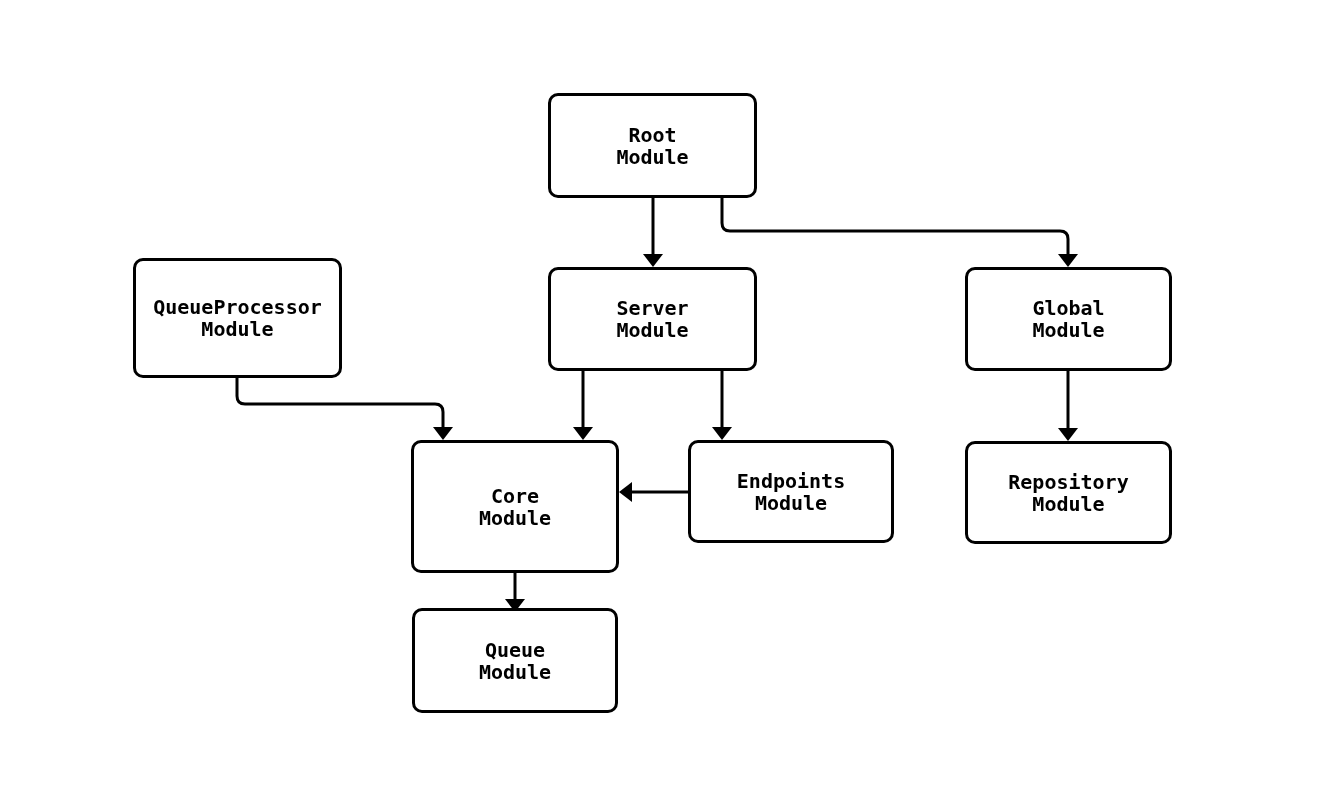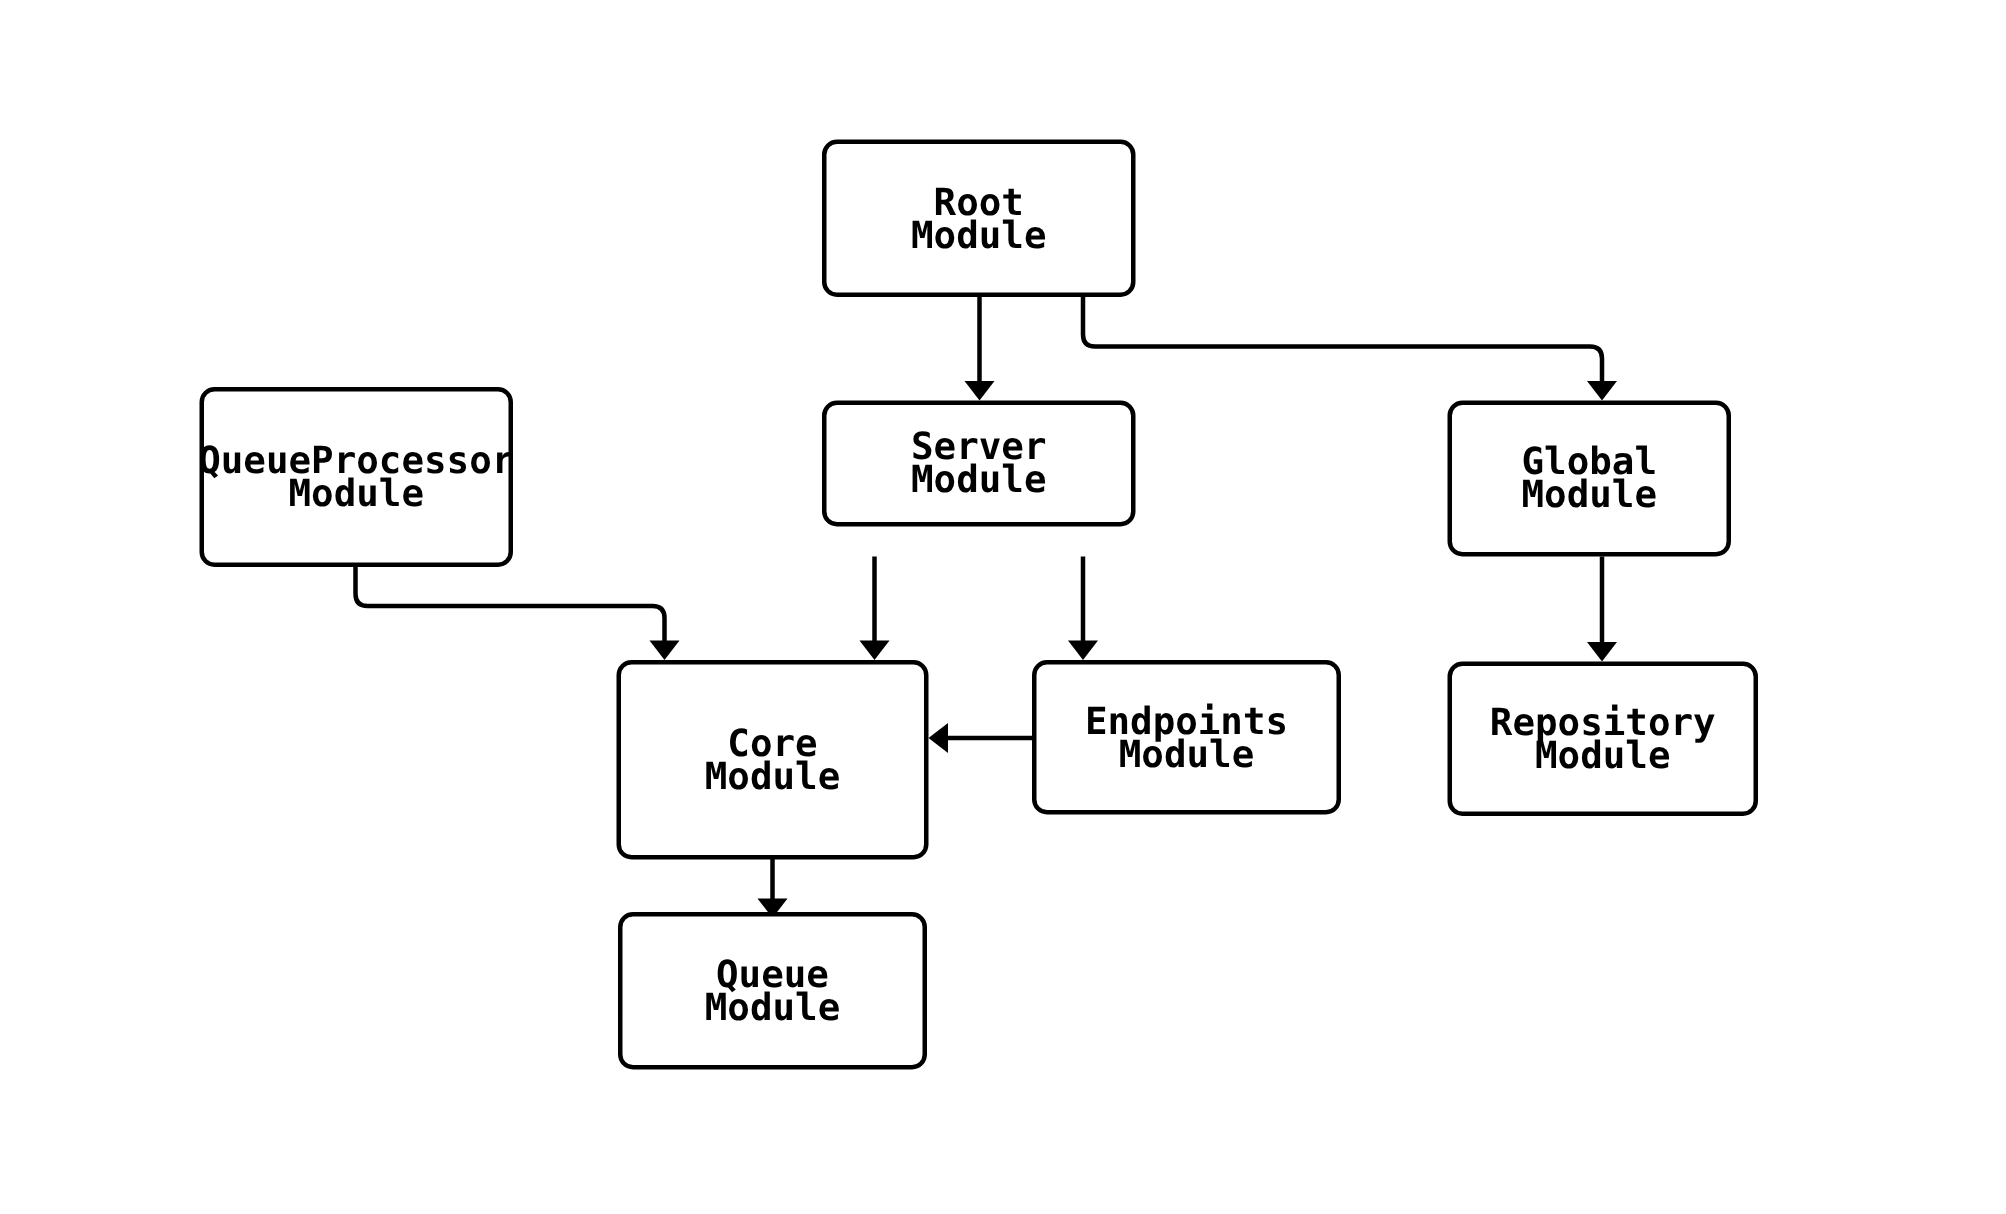--- a/index.html
+++ b/index.html
@@ -35,21 +35,21 @@
     box-sizing: border-box;
     border: 3px solid #000000;
     border-radius: 10px;
     background: #ffffff;
     display: flex;
     align-items: center;
     justify-content: center;
   }
   .node-label {
     font-weight: bold;
-    font-size: 25px;
+    font-size: 20px;
     line-height: 22px;
     color: #000000;
     text-align: center;
     white-space: pre-line;
   }
 </style>
 </head>
 <body>
 
 <div class="canvas">
@@ -89,25 +89,25 @@
     </svg>
   <div id="nodes-layer">
       <div class="node" style="left: 548px; top: 93px; width: 209px; height: 105px;">
         <span class="node-label">Root
 Module</span>
       </div>
       <div class="node" style="left: 133px; top: 258px; width: 209px; height: 120px;">
         <span class="node-label">QueueProcessor
 Module</span>
       </div>
-      <div class="node" style="left: 548px; top: 267px; width: 209px; height: 84px;">
+      <div class="node" style="left: 548px; top: 267px; width: 209px; height: 104px;">
         <span class="node-label">Server
 Module</span>
       </div>
-      <div class="node" style="left: 965px; top: 267px; width: 189px; height: 104px;">
+      <div class="node" style="left: 965px; top: 267px; width: 207px; height: 104px;">
         <span class="node-label">Global
 Module</span>
       </div>
       <div class="node" style="left: 411px; top: 440px; width: 208px; height: 133px;">
         <span class="node-label">Core
 Module</span>
       </div>
       <div class="node" style="left: 688px; top: 440px; width: 206px; height: 103px;">
         <span class="node-label">Endpoints
 Module</span>

